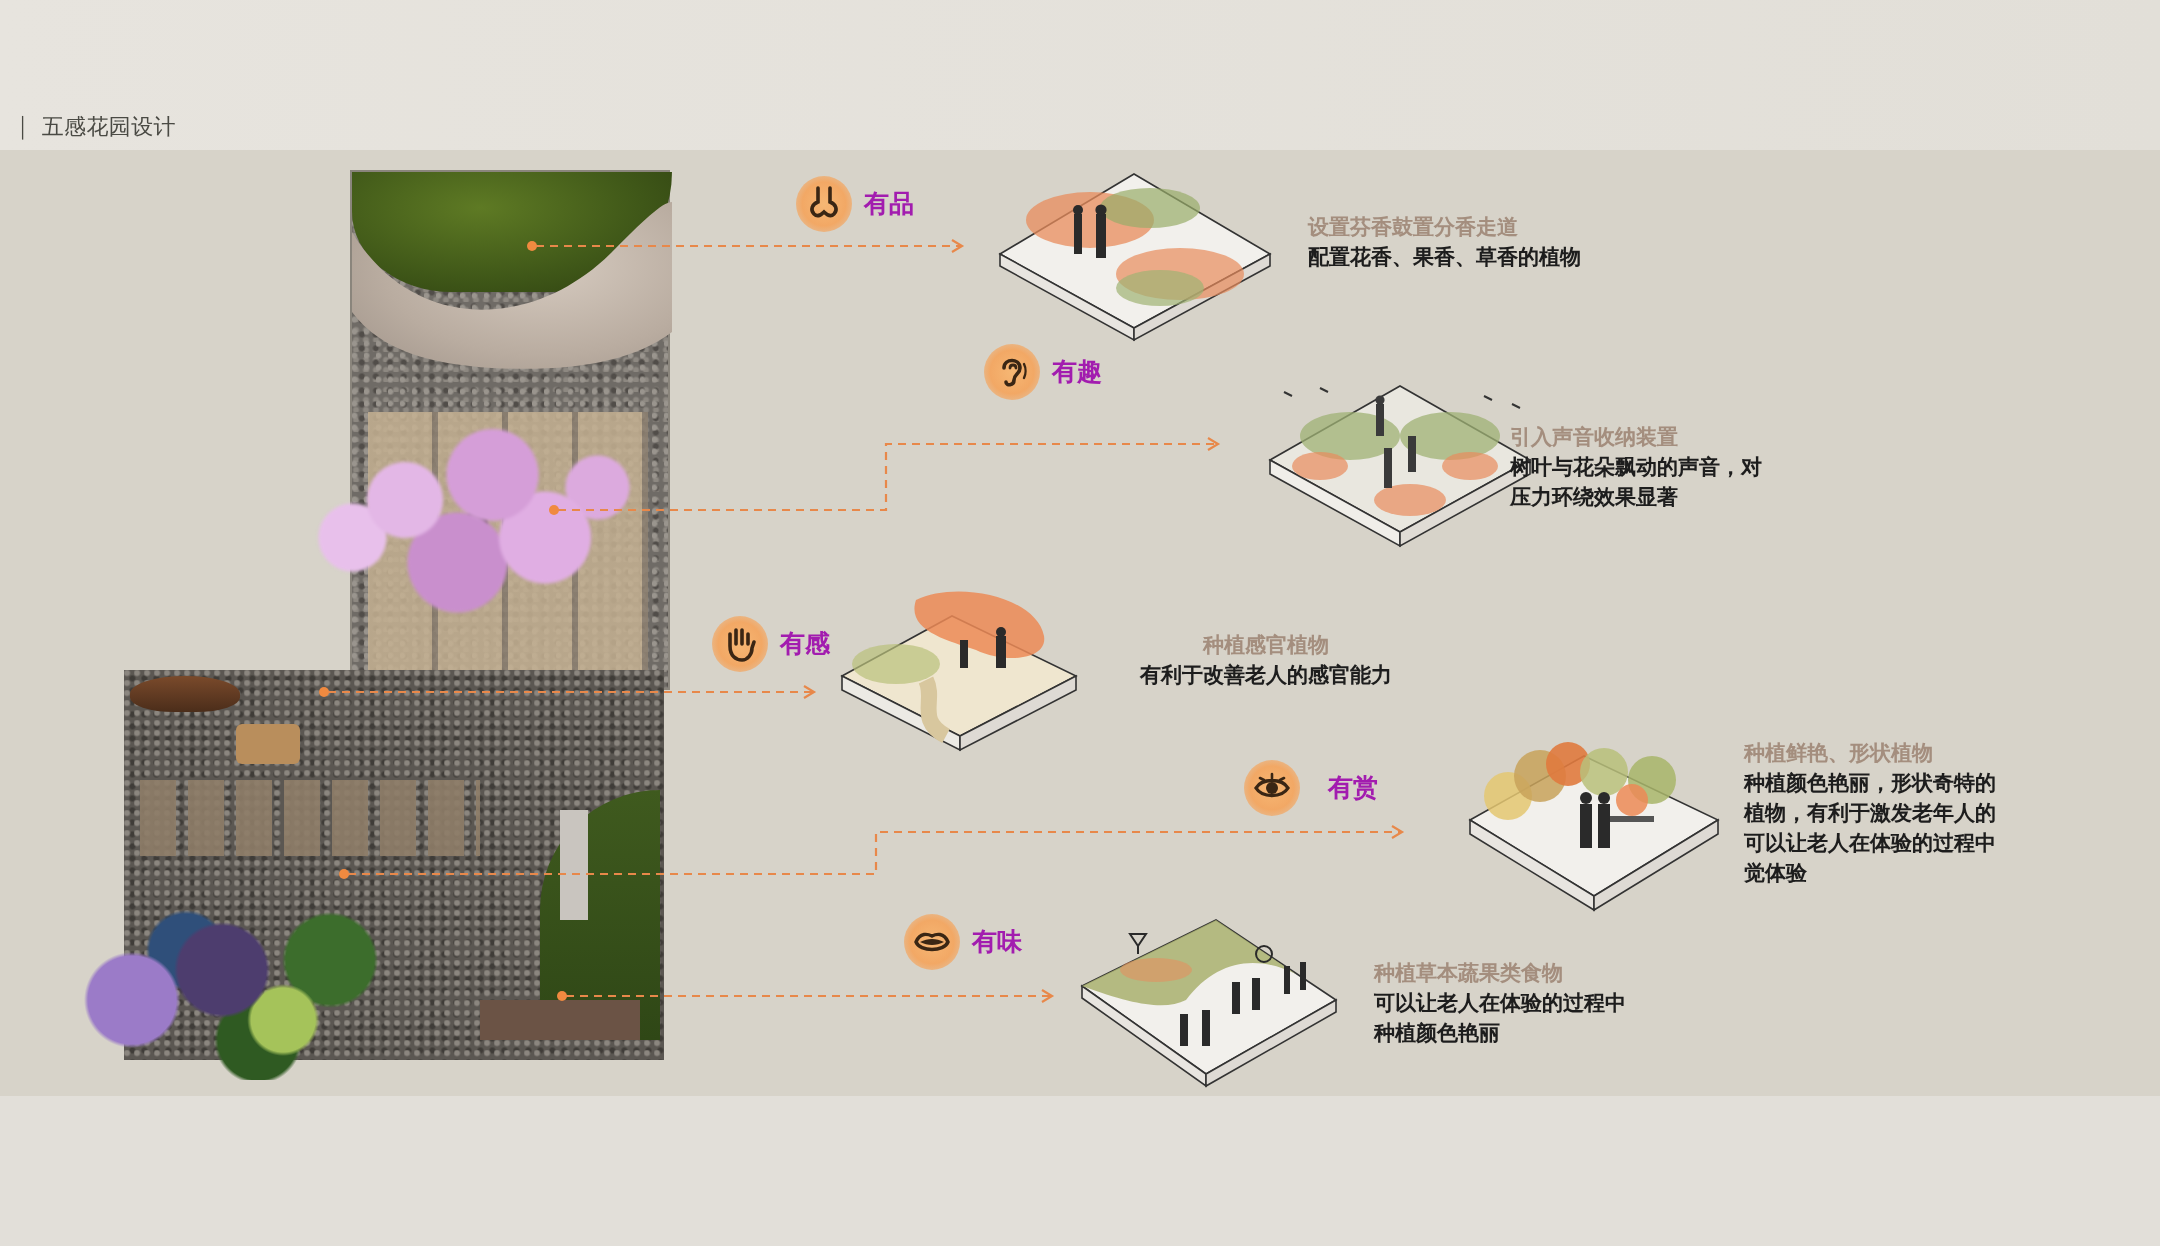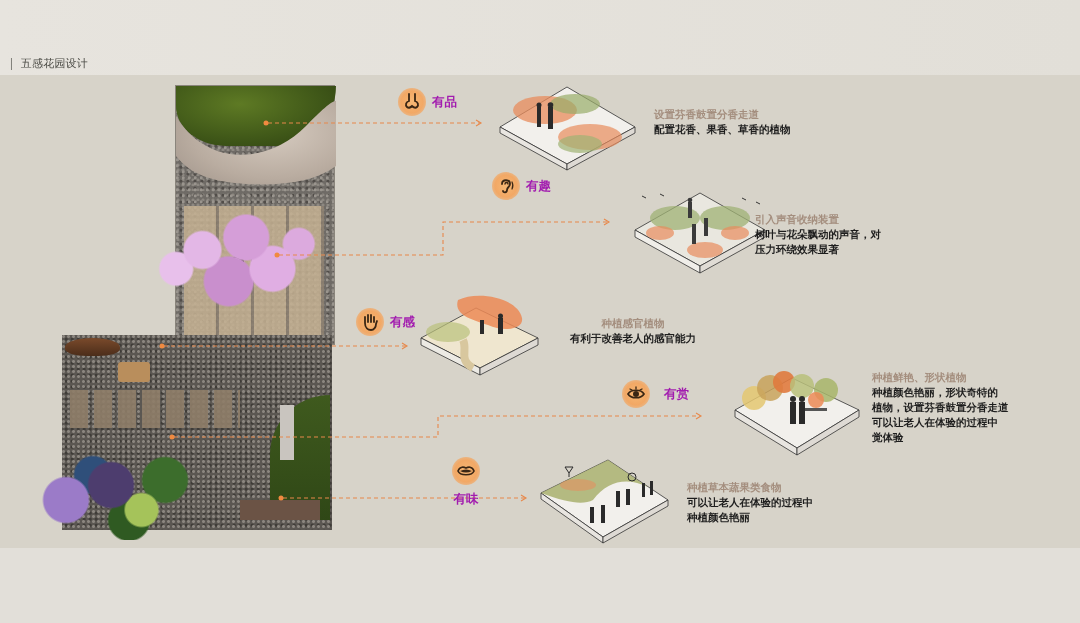--- a/index.html
+++ b/index.html
@@ -234,21 +234,21 @@
   <div class="icon-badge">
     <svg viewBox="0 0 20 20">
       <path d="M2 10 C5 5 15 5 18 10 C15 15 5 15 2 10 Z" fill="none" stroke="#3a2614" stroke-width="1.7"></path>
       <circle cx="10" cy="10" r="3" fill="#3a2614"></circle>
       <path d="M4 5 L6 6 M10 3 V5 M16 5 L14 6" stroke="#3a2614" stroke-width="1.3" stroke-linecap="round"></path>
     </svg>
   </div>
   <span class="label" style="margin-left:8px;">有赏</span>
 </div>
 
-<div class="sense" style="left:452px; top:457px;flex-direction:column;">
+<div class="sense" style="left:452px; top:457px;">
   <div class="icon-badge">
     <svg viewBox="0 0 20 20">
       <path d="M2 10 C4 5 8 6 10 7 C12 6 16 5 18 10 C16 15 4 15 2 10 Z" fill="none" stroke="#3a2614" stroke-width="1.7"></path>
       <path d="M4 10 C8 8 12 8 16 10 C12 12 8 12 4 10 Z" fill="#3a2614"></path>
     </svg>
   </div>
   <span class="label">有味</span>
 </div>
 
 <div class="iso" style="left:495px; top:82px;">
@@ -348,21 +348,21 @@
 </div>
 
 <div class="desc" style="left:570px; top:316px;text-align:center;">
   <div class="head">种植感官植物</div>
   <div>有利于改善老人的感官能力</div>
 </div>
 
 <div class="desc" style="left:872px; top:370px;">
   <div class="head">种植鲜艳、形状植物</div>
   <div>种植颜色艳丽，形状奇特的</div>
-  <div>植物，设置芬香鼓置分香走道</div>
+  <div>植物，有利于激发老年人的</div>
   <div>可以让老人在体验的过程中</div>
   <div>觉体验</div>
 </div>
 
 <div class="desc" style="left:687px; top:480px;">
   <div class="head">种植草本蔬果类食物</div>
   <div>可以让老人在体验的过程中</div>
   <div>种植颜色艳丽</div>
 </div>
 

